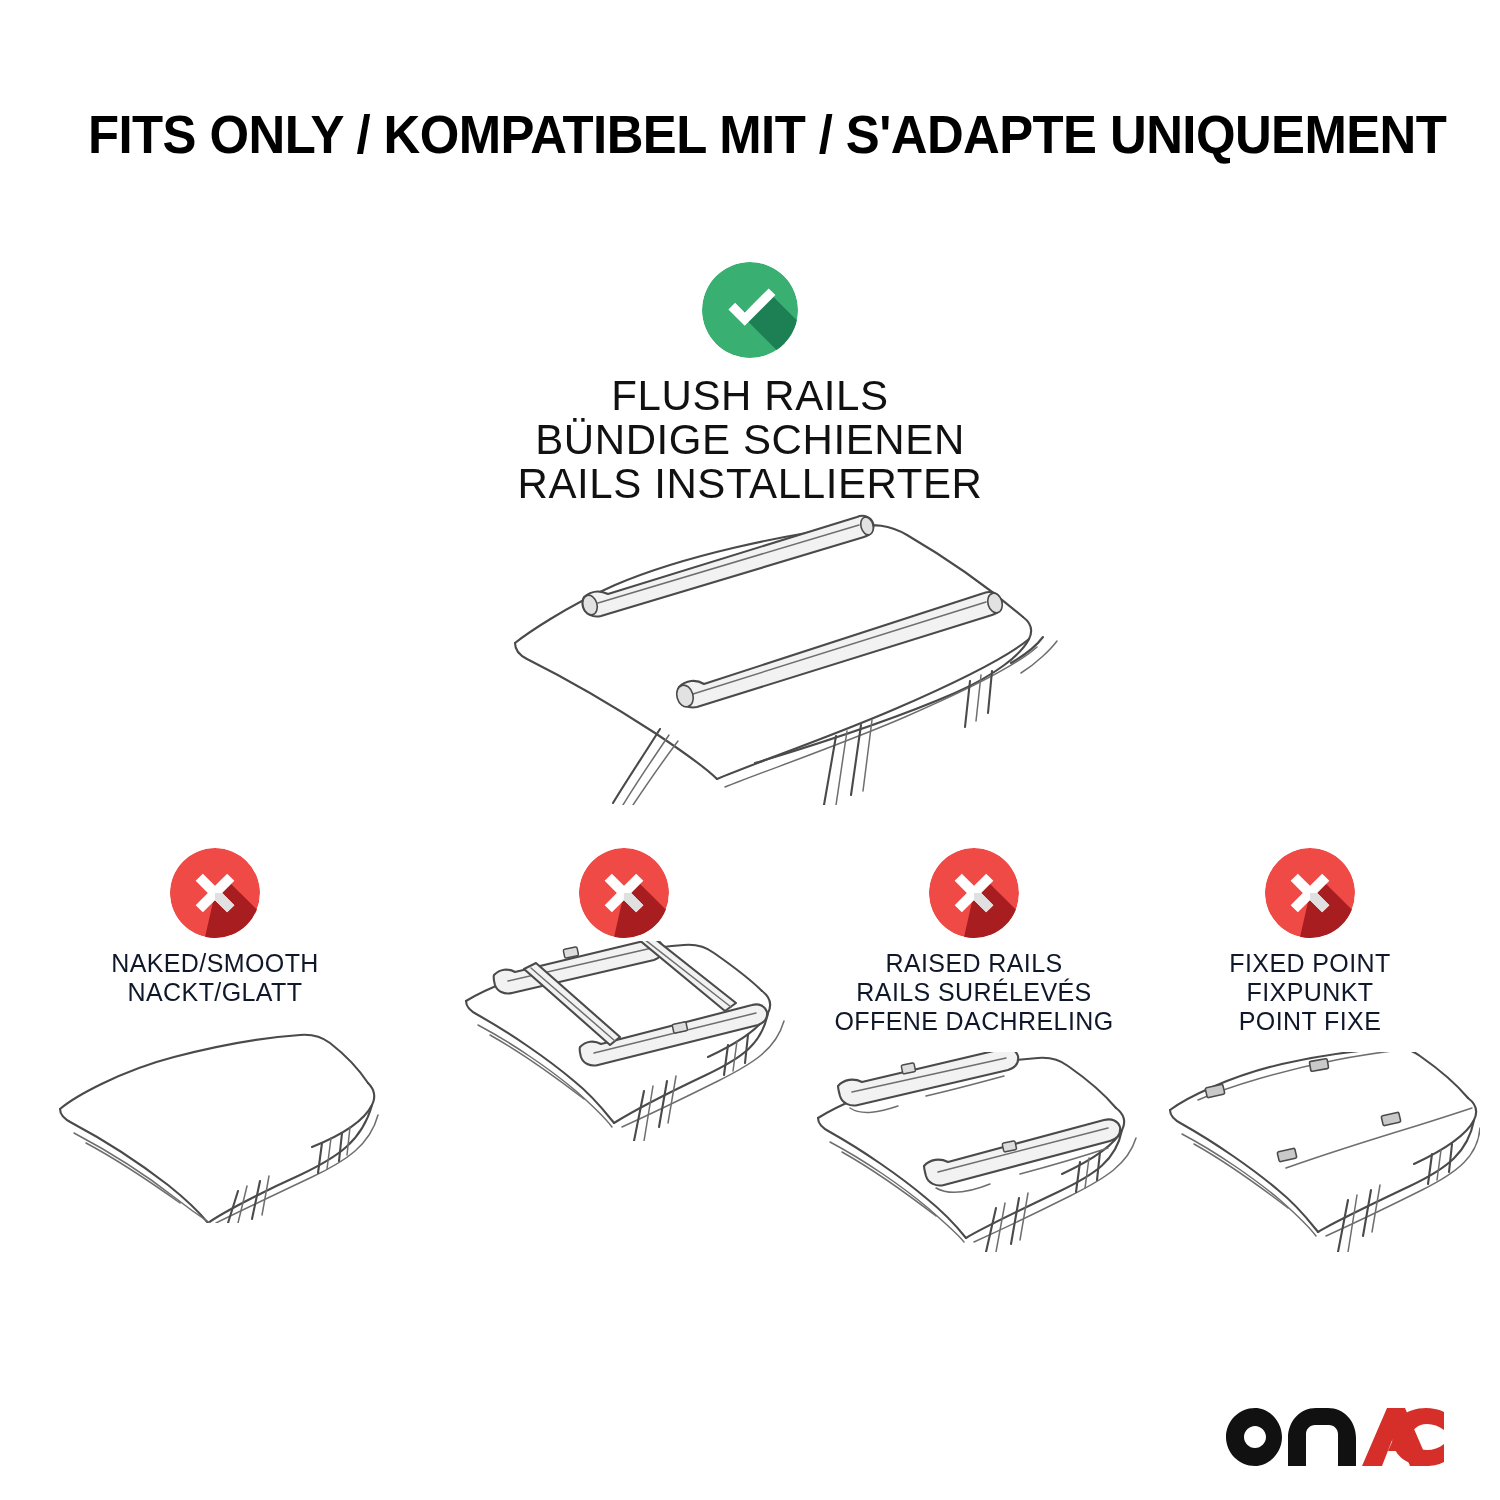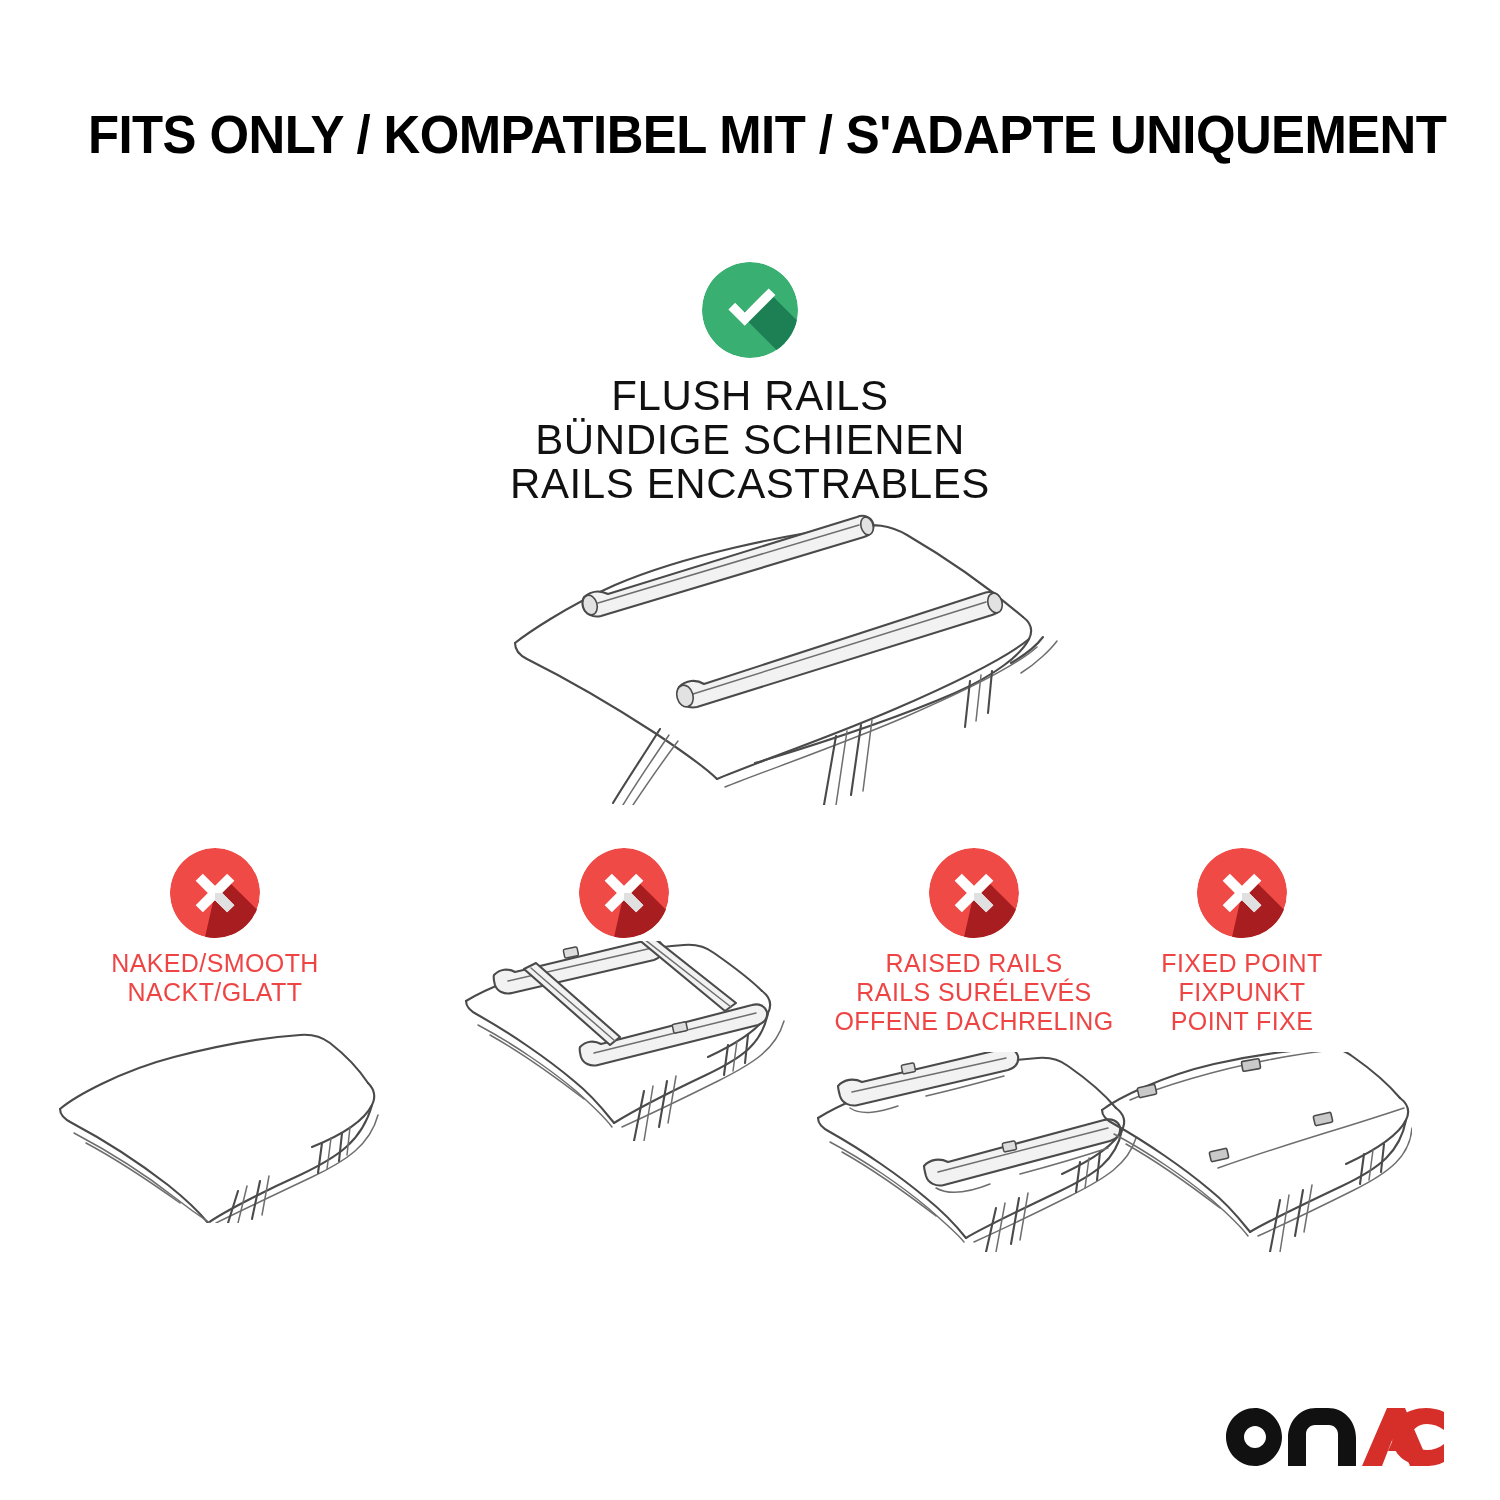--- a/index.html
+++ b/index.html
@@ -76,34 +76,34 @@
     height: 470px;
   }
   .col {
     position: absolute;
     top: 0;
     text-align: center;
   }
   .col-0 { left: 25px;   width: 380px; }
   .col-1 { left: 400px;  width: 448px; }
   .col-2 { left: 806px;  width: 336px; }
-  .col-3 { left: 1092px; width: 300px; }
+  .col-3 { left: 1160px; width: 300px; }
 
   .bad-badge {
     width: 90px;
     height: 90px;
     display: block;
     margin: 0 auto;
   }
   .col-label {
     margin-top: 11px;
     font-size: 25px;
     line-height: 29px;
     font-weight: 300;
-    color: #ef4444;
+    color: #0f172a;
     letter-spacing: 0.4px;
   }
   .col-1 .col-label { font-size: 24px; line-height: 28px; }
   .col-label .l { display: block; white-space: nowrap; }
 
   .col-illustration {
     display: block;
     margin: 0 auto;
   }
   .col-0 .col-illustration { margin-top: 16px; }
@@ -140,21 +140,21 @@
     <g clip-path="url(#okClip)">
       <circle cx="50" cy="50" r="50" fill="#3aaf72"></circle>
       <path d="M40 54 L56 70 L100 114 L100 62 L74 36 Z" fill="#1d8055"></path>
       <path d="M27.5 49.5 L34.5 42.5 L44.5 52.5 L69.5 27.5 L76.5 34.5 L44.5 66.5 Z" fill="#ffffff"></path>
     </g>
   </svg>
 
   <div id="ok-heading">
     <span class="hl">FLUSH RAILS</span>
     <span class="hl">BÜNDIGE SCHIENEN</span>
-    <span class="hl">RAILS ENCASTRABLES</span>
+    <span class="hl">RAILS INSTALLIERTER</span>
   </div>
 </div>
 
 <svg id="main-illustration" viewBox="0 0 620 310">
 
   <path class="sketch" d="M60 148 C70 140 110 112 160 90 C230 60 330 40 392 32
                           C420 28 435 30 452 40 C500 68 540 98 568 122"></path>
   <path class="sketch" d="M60 148 C60 155 64 160 72 164 C108 182 160 212 200 238
                           C230 258 250 272 262 284"></path>
   <path class="sketch" d="M568 122 C576 128 578 136 574 144 C566 160 540 180 500 198

